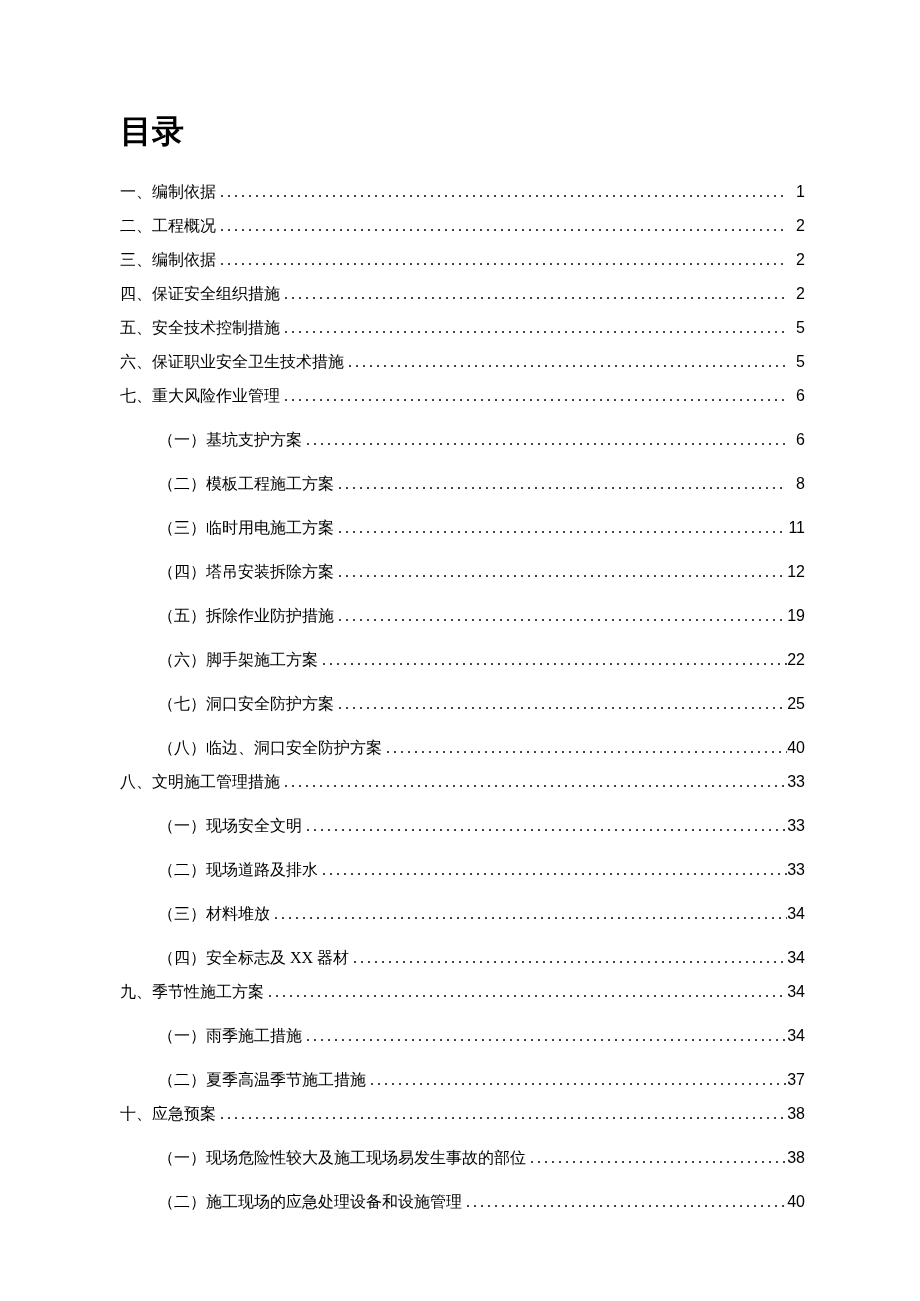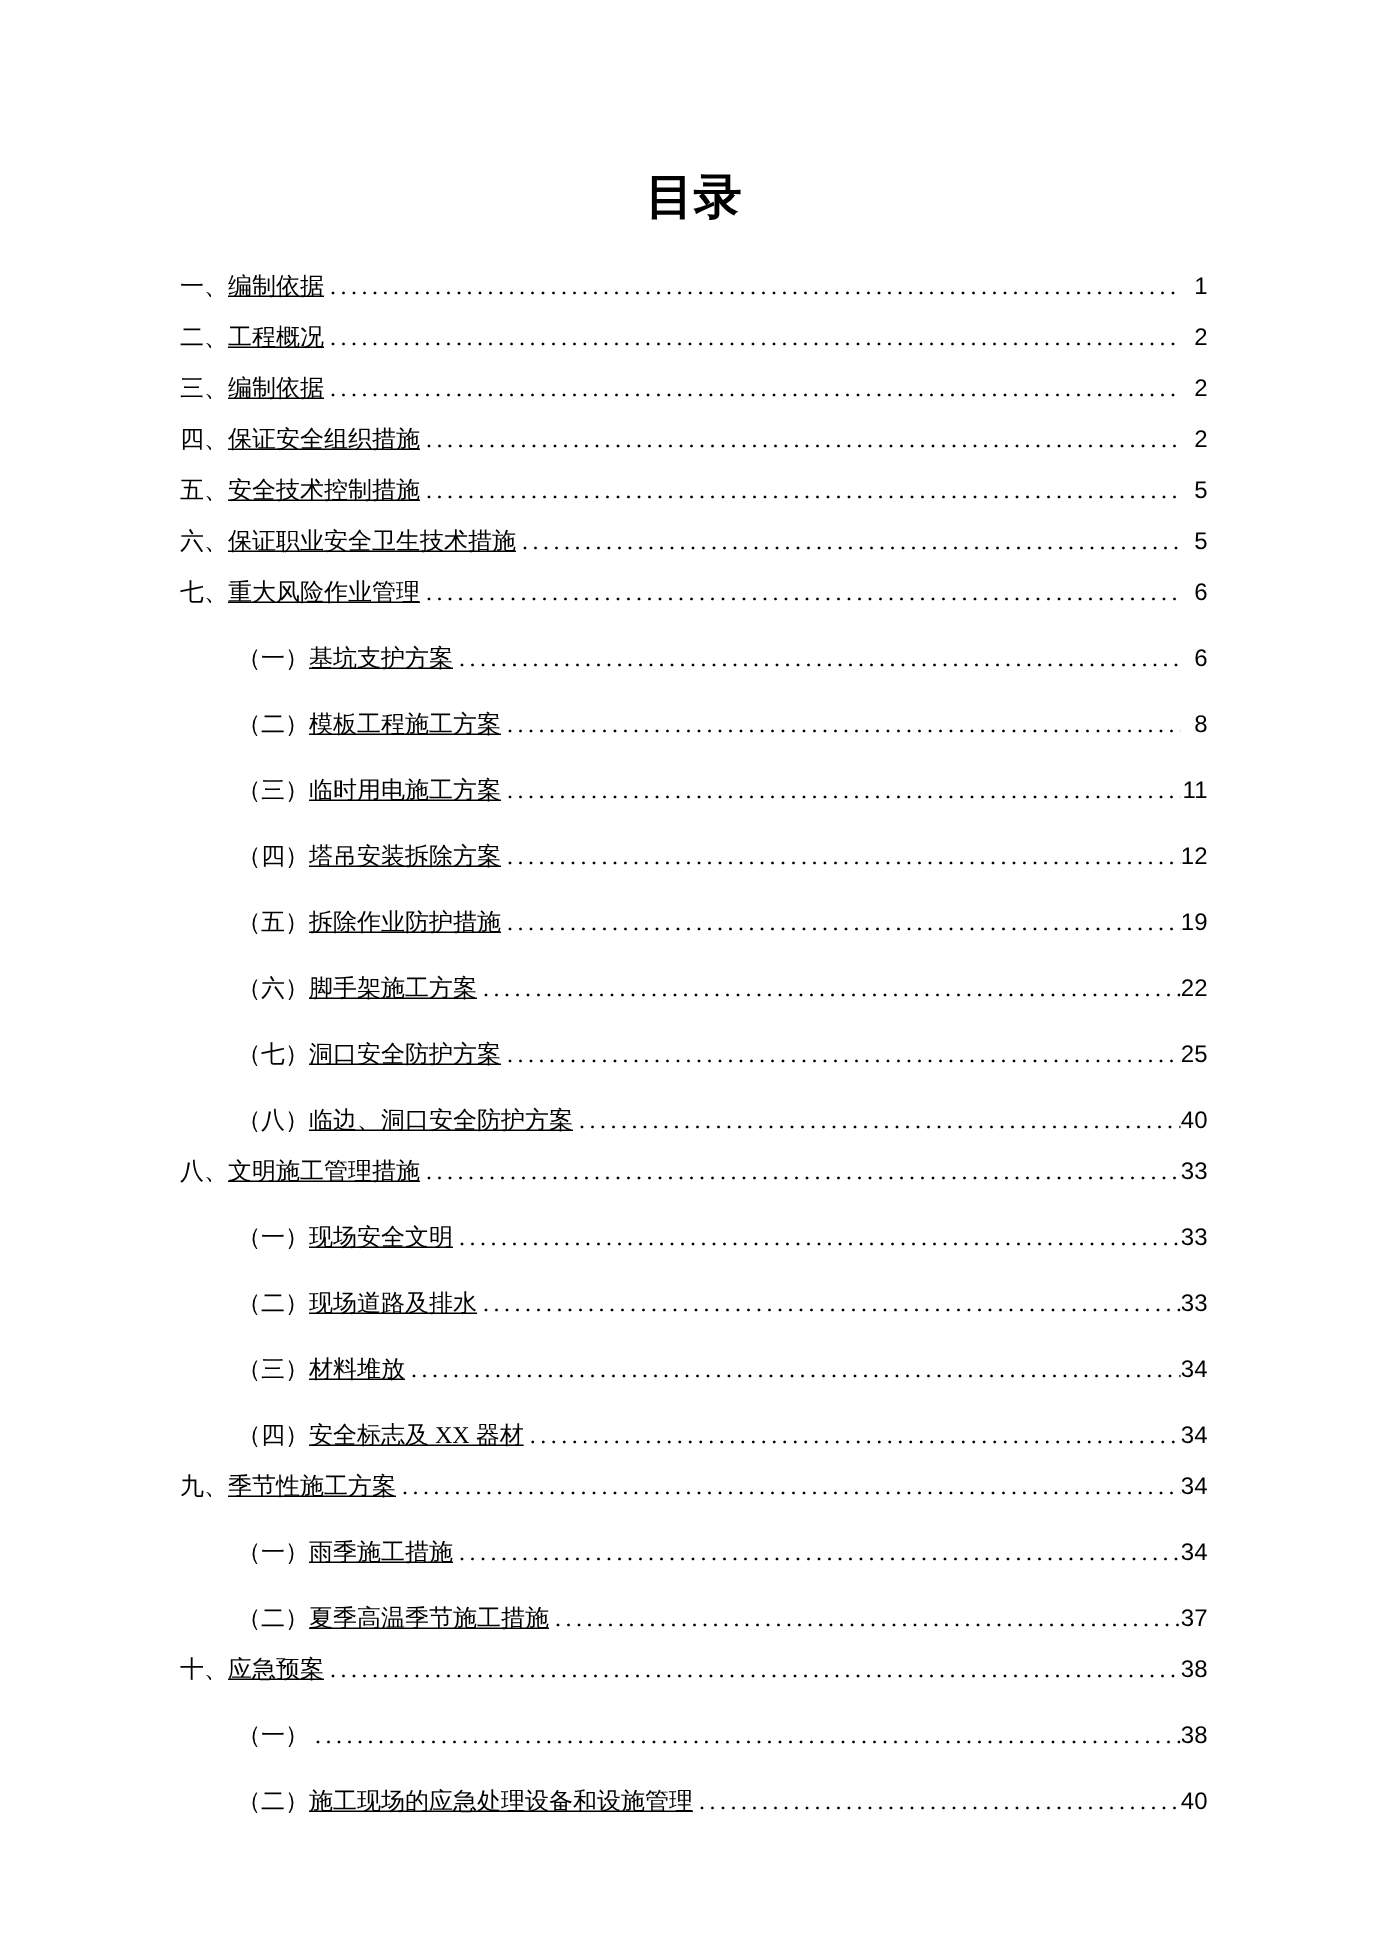--- a/index.html
+++ b/index.html
@@ -5,21 +5,21 @@
     * { margin: 0; padding: 0; box-sizing: border-box; }
     body {
       width: 920px;
       height: 1301px;
       background: #fff;
       font-family: "SimSun", "宋体", serif;
       color: #000;
       padding: 110px 115px 0 120px;
     }
     .title {
-      text-align: center;
+      text-align: left;
       font-size: 32px;
       font-weight: bold;
       margin-bottom: 30px;
       font-family: "SimSun", "宋体", serif;
     }
     .toc-line {
       display: flex;
       align-items: baseline;
       font-size: 16px;
       line-height: 1;
@@ -32,21 +32,20 @@
     .toc-line.level-2 {
       margin-top: 28px;
       margin-bottom: 0;
       padding-left: 38px;
     }
     .toc-num {
       flex-shrink: 0;
     }
     .toc-text {
       flex-shrink: 0;
-      text-decoration: underline;
     }
     .toc-dots {
       flex: 1;
       overflow: hidden;
       letter-spacing: 3px;
       color: #000;
       padding: 0 4px;
     }
     .toc-dots::before {
       content: "..............................................................................................................................";
@@ -202,20 +201,21 @@
       <span class="toc-page">37</span>
     </div>
     <div class="toc-line level-1">
       <span class="toc-num">十、</span>
       <span class="toc-text">应急预案</span>
       <span class="toc-dots"></span>
       <span class="toc-page">38</span>
     </div>
     <div class="toc-line level-2">
       <span class="toc-num">（一）</span>
+      <span class="toc-text">现场危险性较大及施工现场易发生事故的部位</span>
       <span class="toc-dots"></span>
       <span class="toc-page">38</span>
     </div>
     <div class="toc-line level-2">
       <span class="toc-num">（二）</span>
       <span class="toc-text">施工现场的应急处理设备和设施管理</span>
       <span class="toc-dots"></span>
       <span class="toc-page">40</span>
     </div>
   </div>

